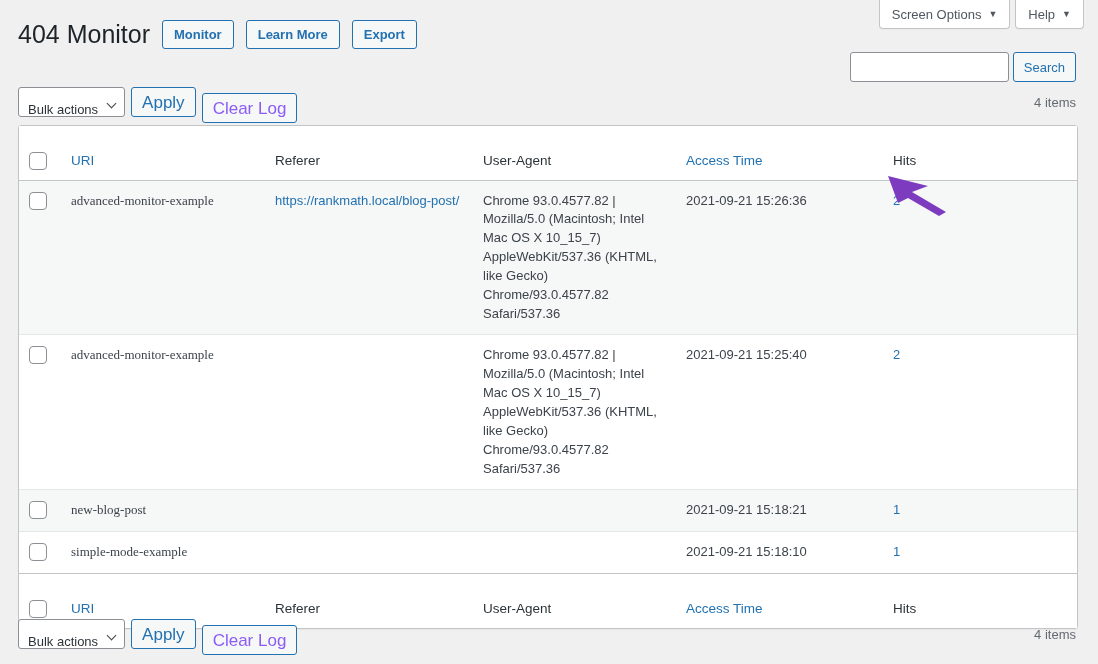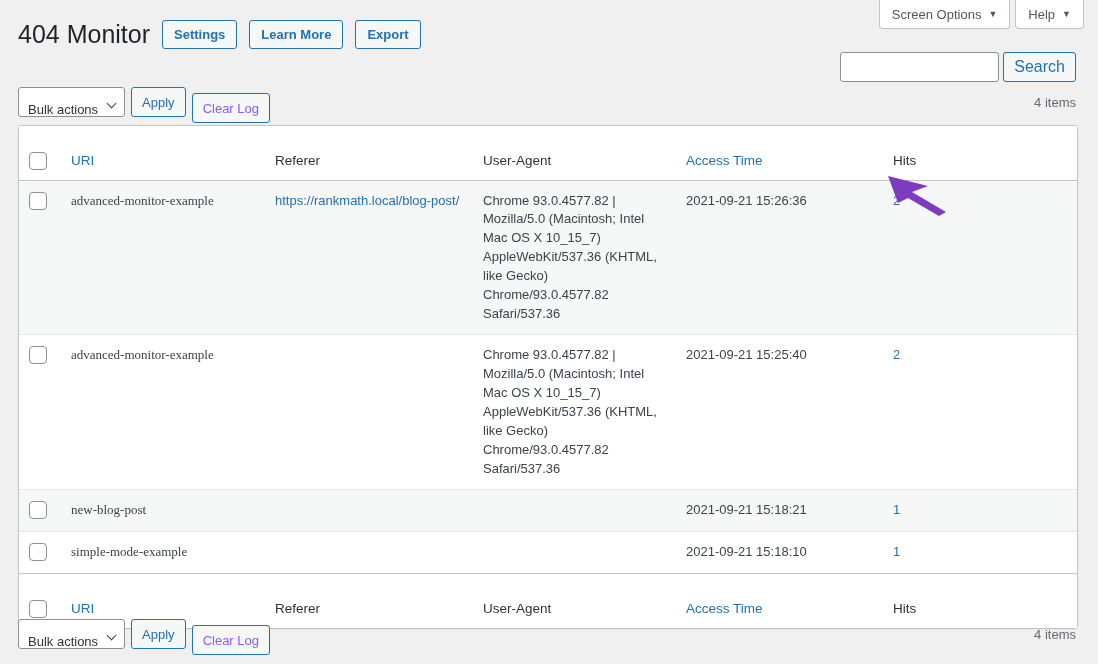--- a/index.html
+++ b/index.html
@@ -78,21 +78,21 @@
     padding: 0 8px;
     font-size: 13px;
     font-family: "Liberation Sans", sans-serif;
     color: #2c3338;
     box-shadow: 0 0 0 transparent;
   }
   .search-submit {
     border: 1px solid #2271b1;
     background: #f6f7f7;
     color: #2271b1;
-    font-size: 16px;
+    font-size: 13px;
     line-height: 1;
     padding: 0 10px;
     height: 30px;
     border-radius: 3px;
     cursor: pointer;
     font-family: "Liberation Sans", sans-serif;
     white-space: nowrap;
   }
 
   
@@ -123,21 +123,21 @@
     position: absolute; right: 9px; top: 12px;
     width: 6px; height: 6px;
     border-right: 1.6px solid #3c434a;
     border-bottom: 1.6px solid #3c434a;
     transform: rotate(45deg);
   }
   .btn-secondary {
     border: 1px solid #2271b1;
     background: #f6f7f7;
     color: #2271b1;
-    font-size: 13px;
+    font-size: 17px;
     line-height: 1;
     height: 30px;
     padding: 0 10px;
     border-radius: 3px;
     cursor: pointer;
     font-family: "Liberation Sans", sans-serif;
     white-space: nowrap;
   }
   .btn-danger { color: #8b5cf6; margin-top: 12px; }
   .displaying-num {
@@ -230,21 +230,21 @@
       <span class="caret">▼</span>
     </div>
     <div class="screen-meta-toggle">
       <span>Help</span>
       <span class="caret">▼</span>
     </div>
   </div>
 
   <div class="title-row">
     <h1 class="page-title">404 Monitor</h1>
-    <a class="page-title-action">Settings</a>
+    <a class="page-title-action">Monitor</a>
     <a class="page-title-action">Learn More</a>
     <a class="page-title-action">Export</a>
   </div>
 
   <div class="search-box">
     <input class="search-input" type="search" value="" style="">
     <button class="search-submit">Search</button>
   </div>
 
   <div class="tablenav top">

